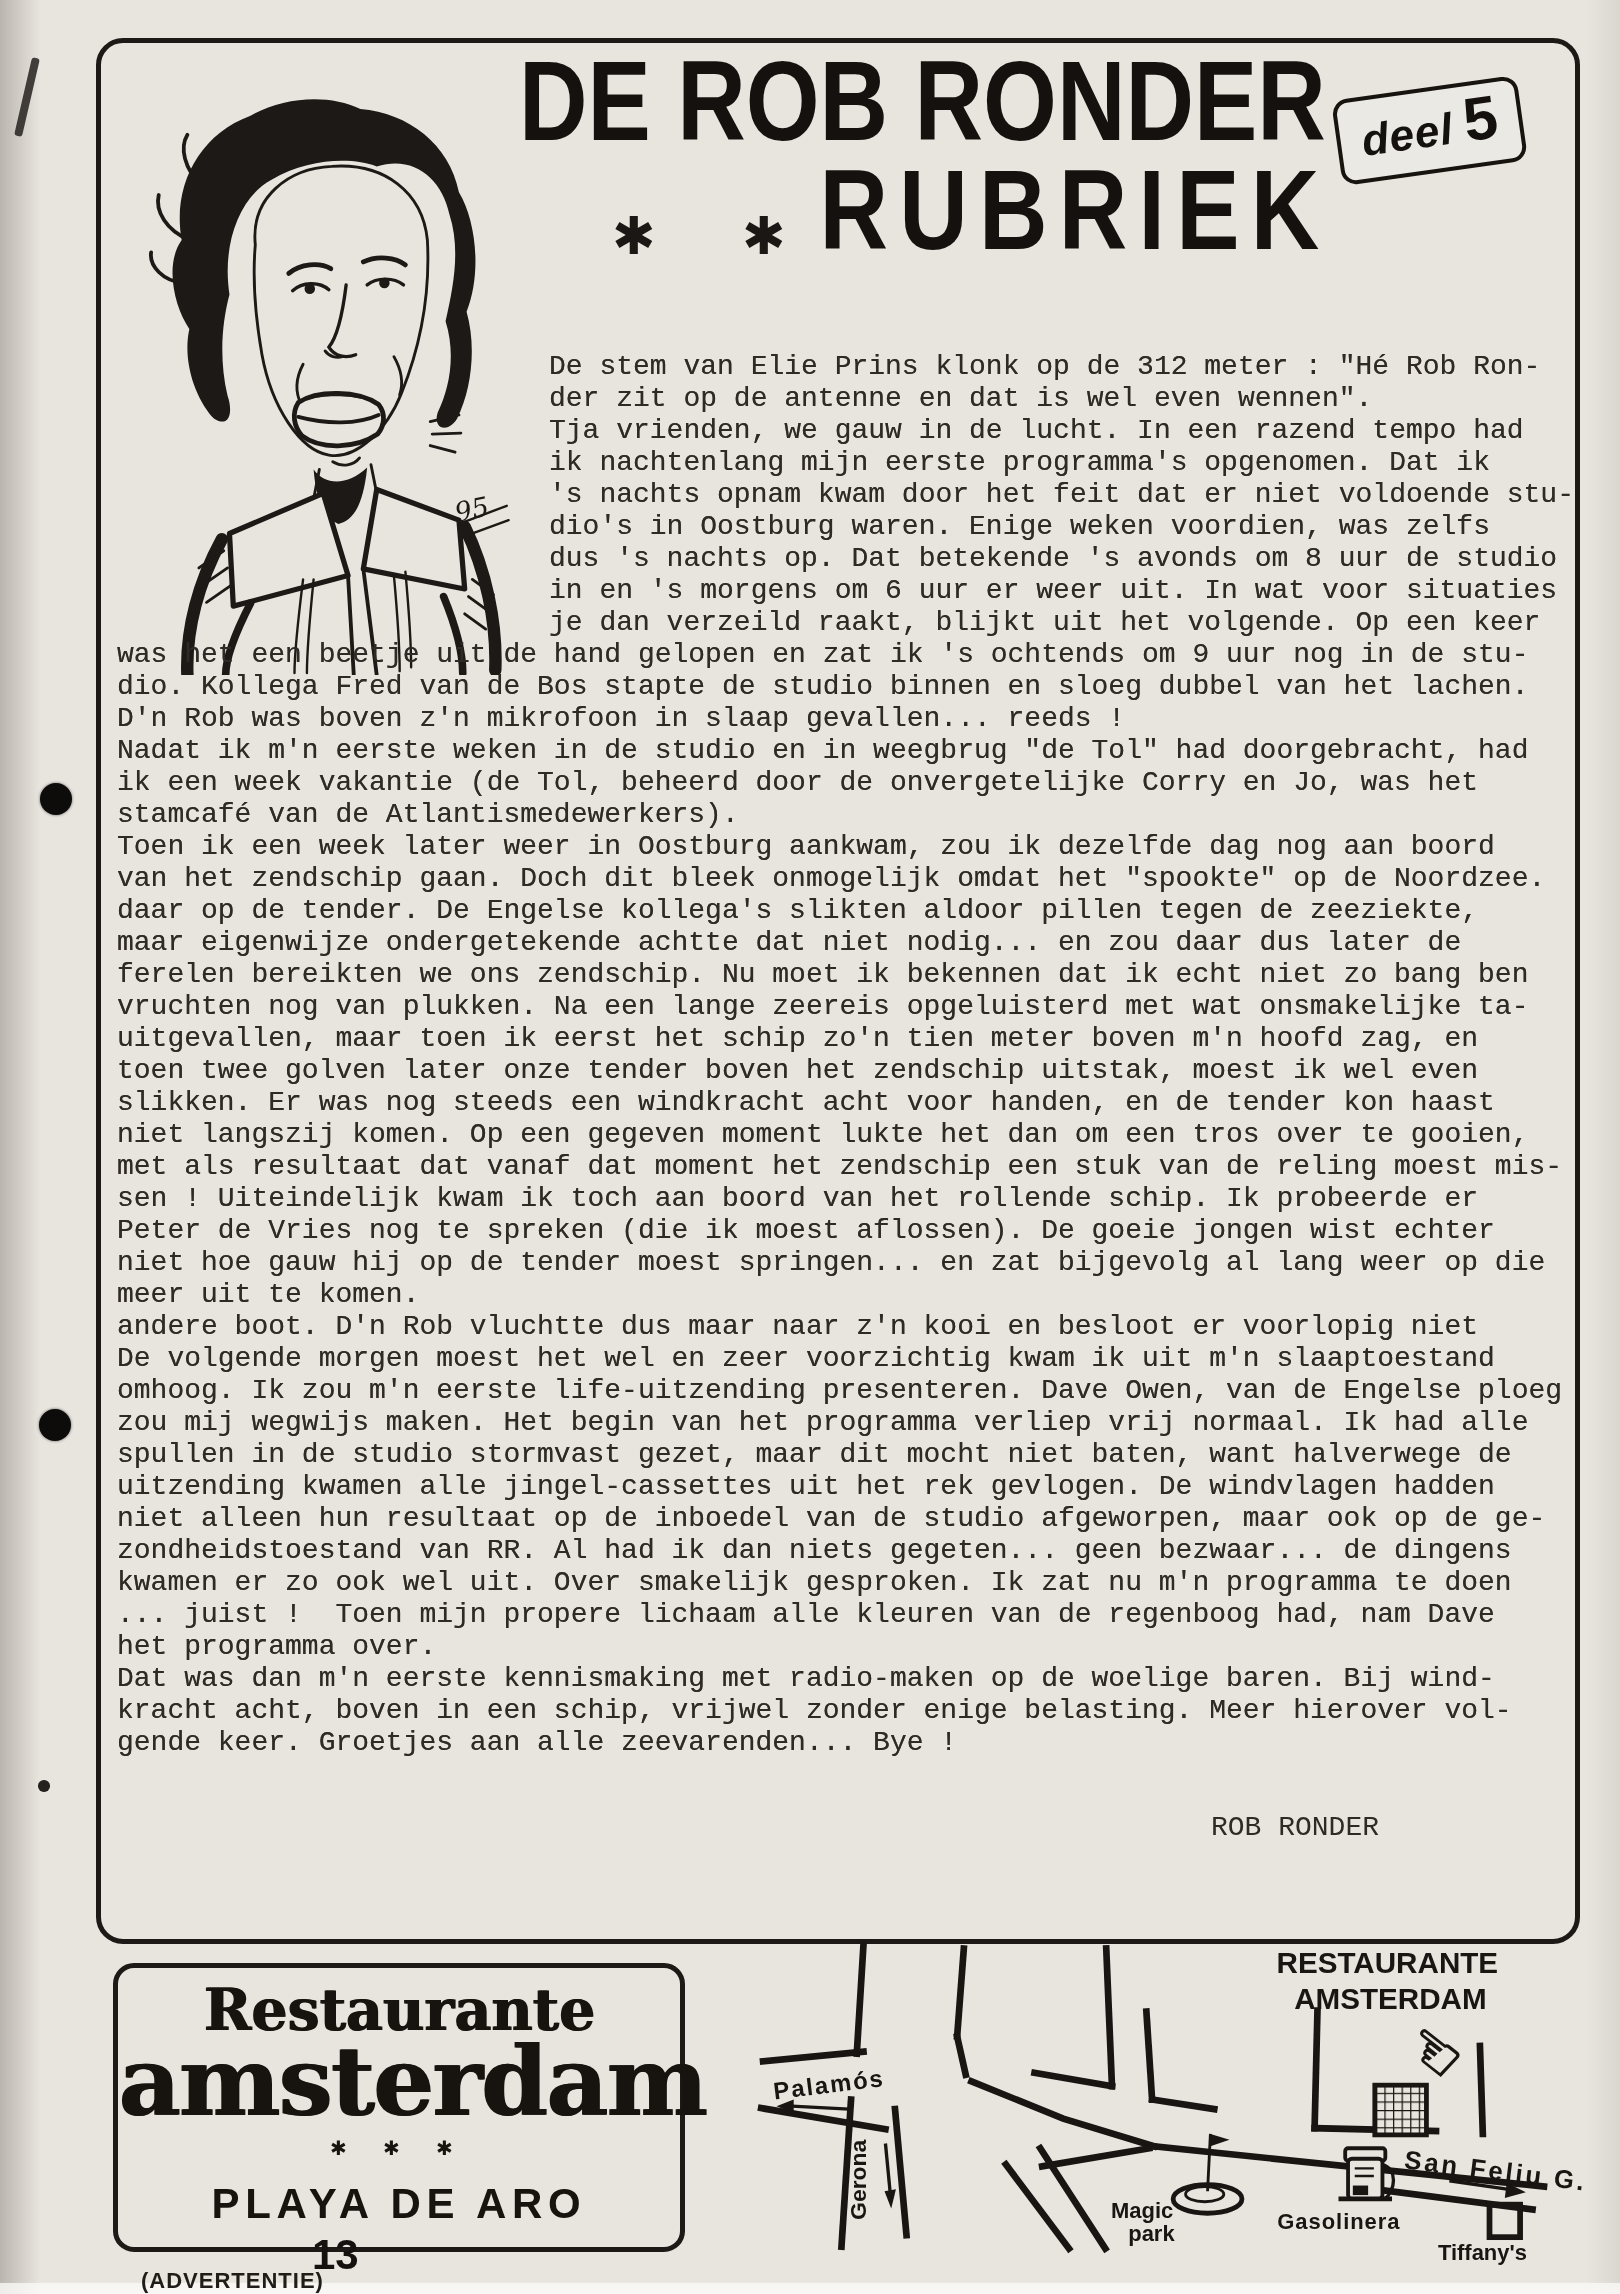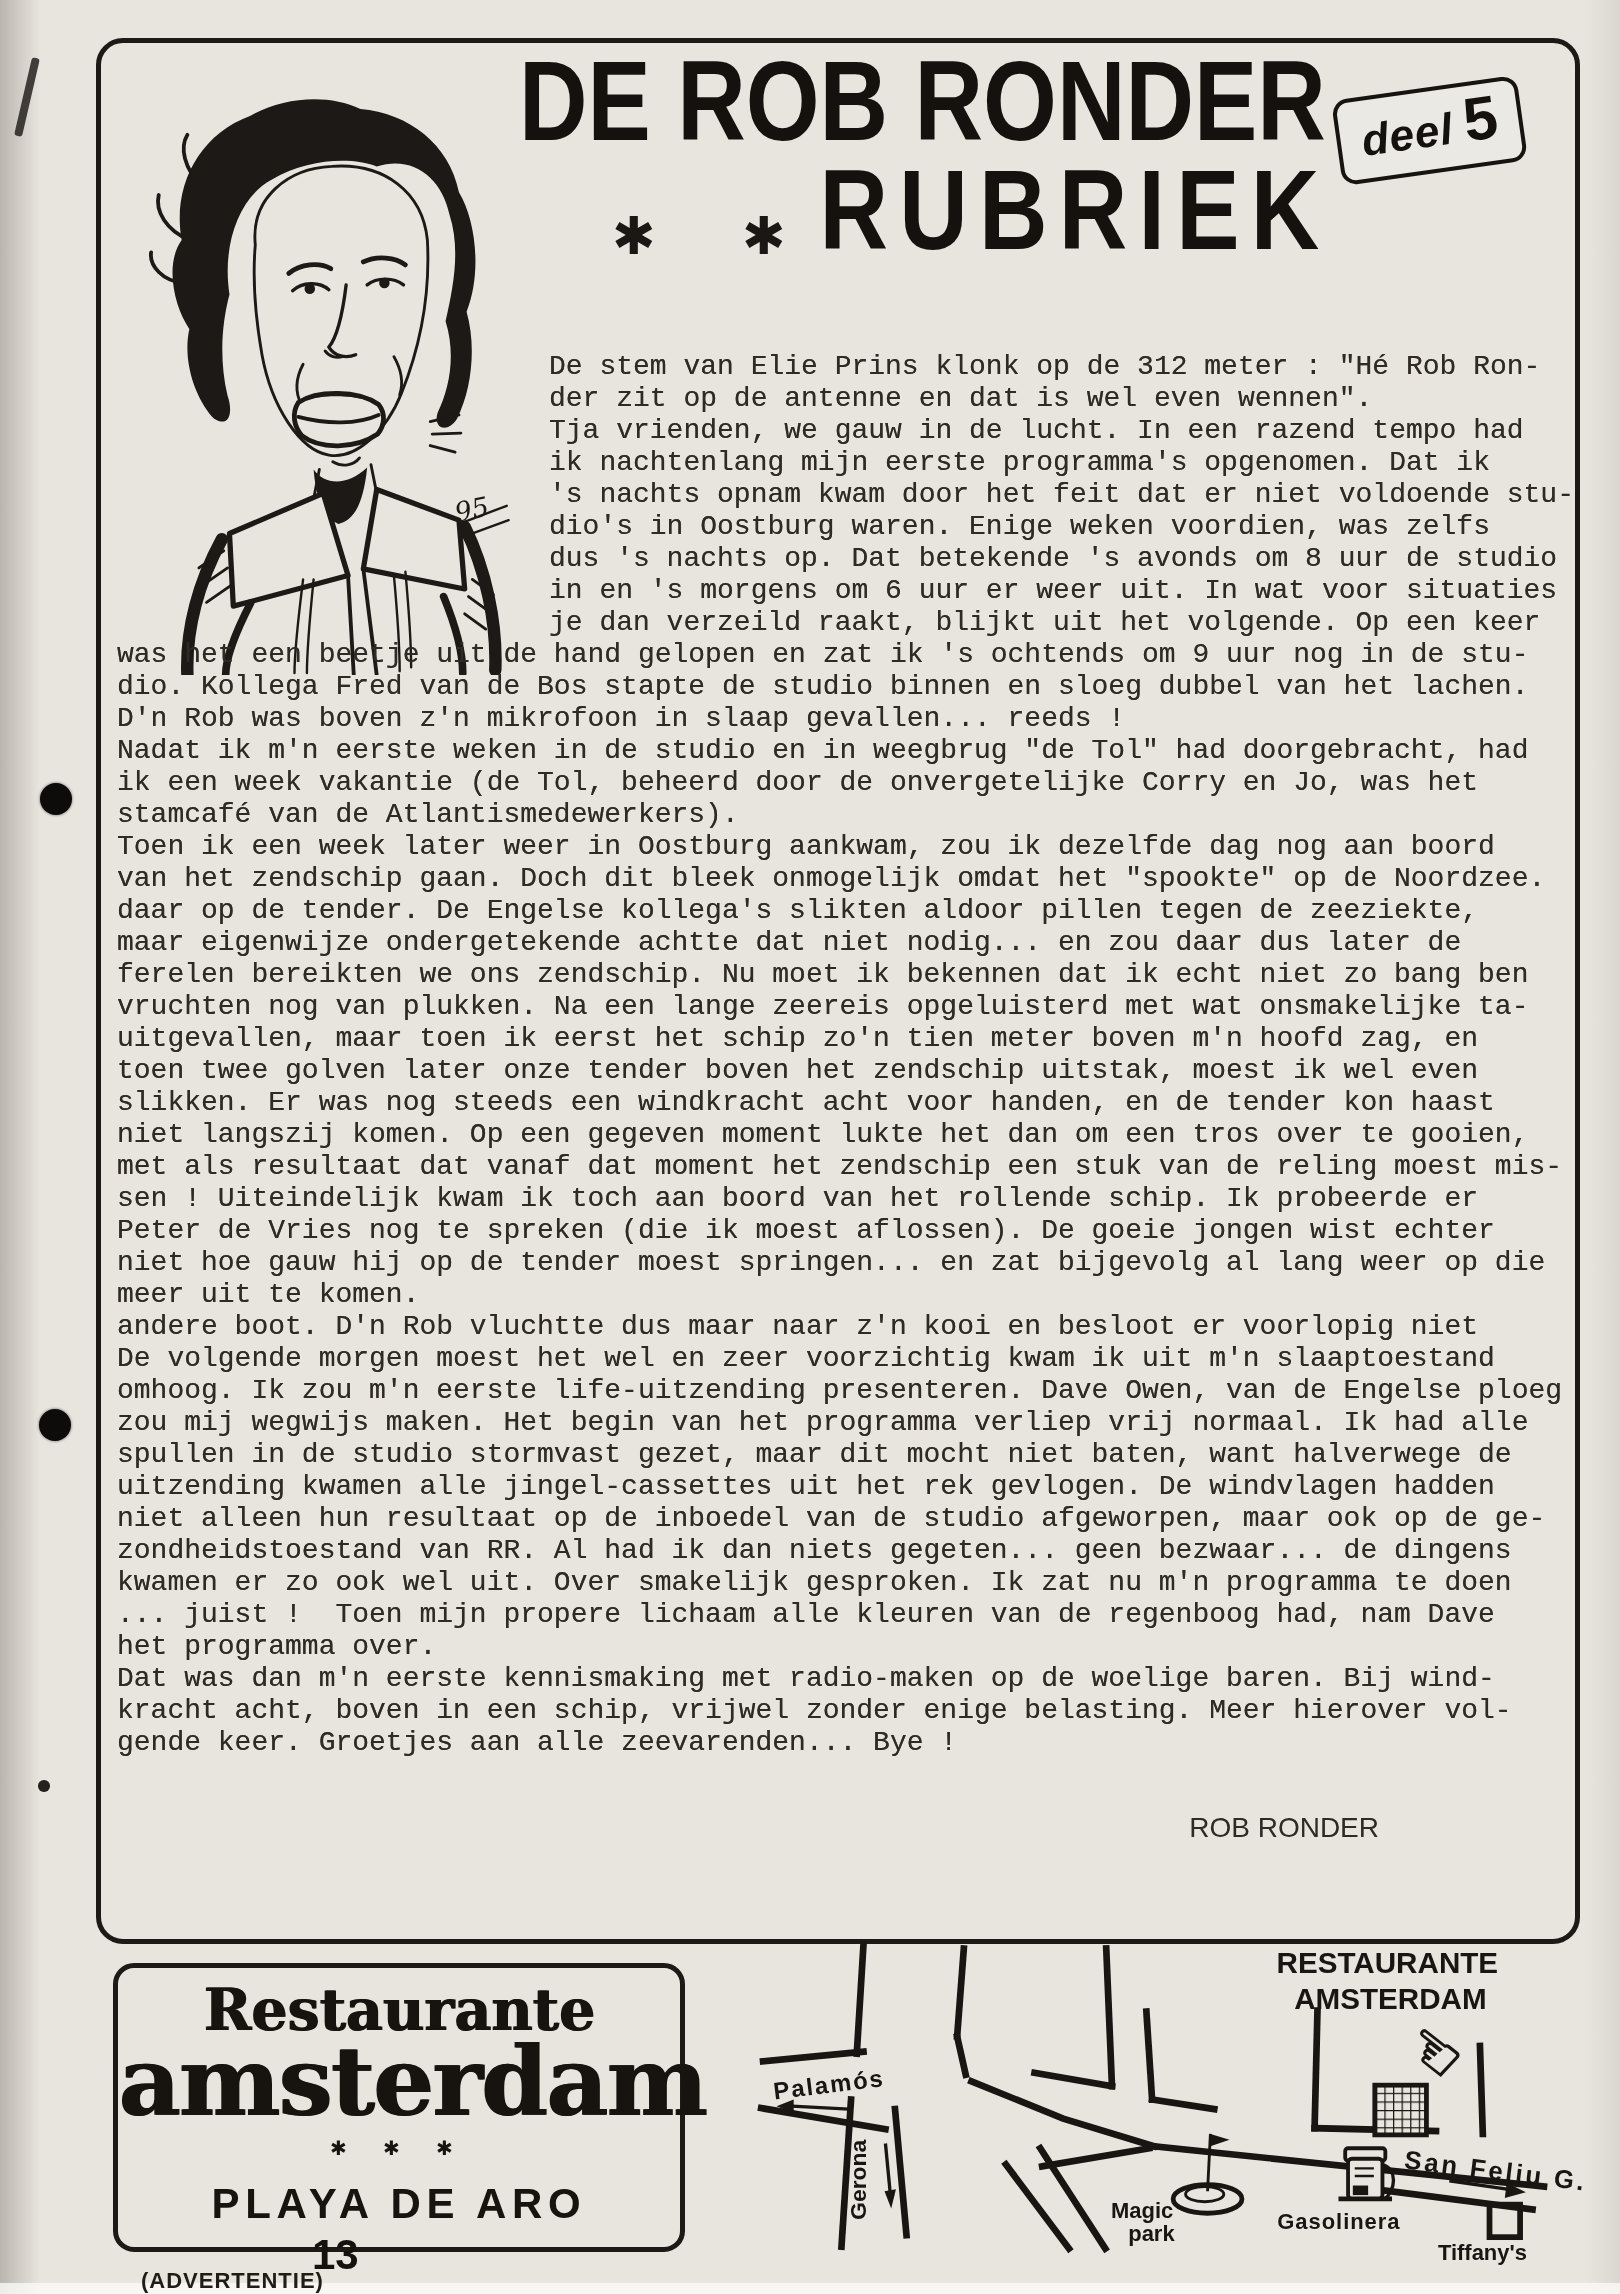--- a/index.html
+++ b/index.html
@@ -44,21 +44,21 @@
     position:absolute;left:117px;top:331px;width:1445px;
     font-family:"Liberation Mono","DejaVu Sans Mono",monospace;
     font-size:28px;line-height:32px;color:#2e2a25;
     text-shadow:0 0 0.5px rgba(46,42,37,.7);
     margin-top:20px;
   }
   .body-text .tline{white-space:pre;height:32px;}
   .intro-block .tline{margin-left:432px;}
   .signature{
     position:absolute;right:241px;top:1812px;
-    font-family:Liberation Sans, sans-serif;
+    font-family:Liberation Mono, monospace;
     font-size:28px;color:#2e2a25;white-space:pre;
   }
   .caricature{position:absolute;left:107px;top:44px;}
   .ad-box{
     position:absolute;left:113px;top:1963px;width:562px;height:279px;
     border:5.7px solid #1c1916;border-radius:21px;text-align:center;color:#17130f;
   }
   .blackletter{
     font-family:"DejaVu Serif",serif;font-weight:700;
     text-shadow:1.4px 0 0 currentColor;display:block;

